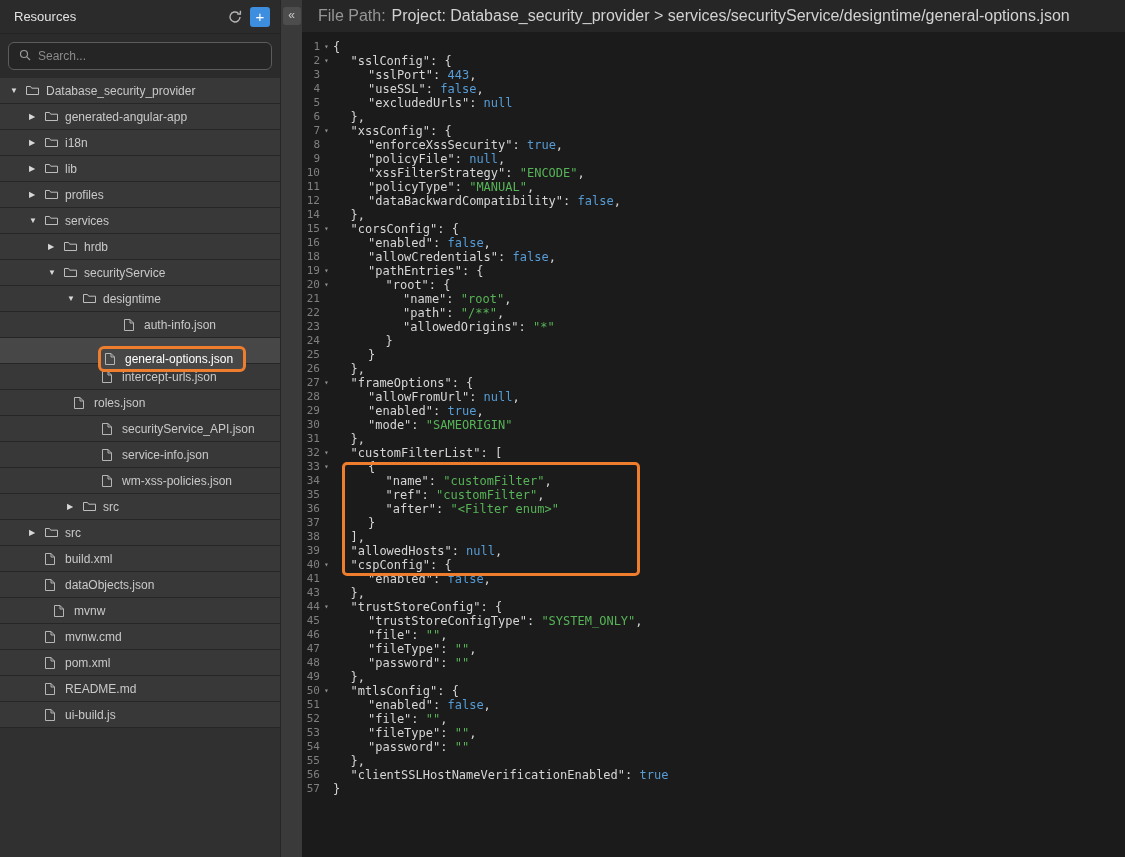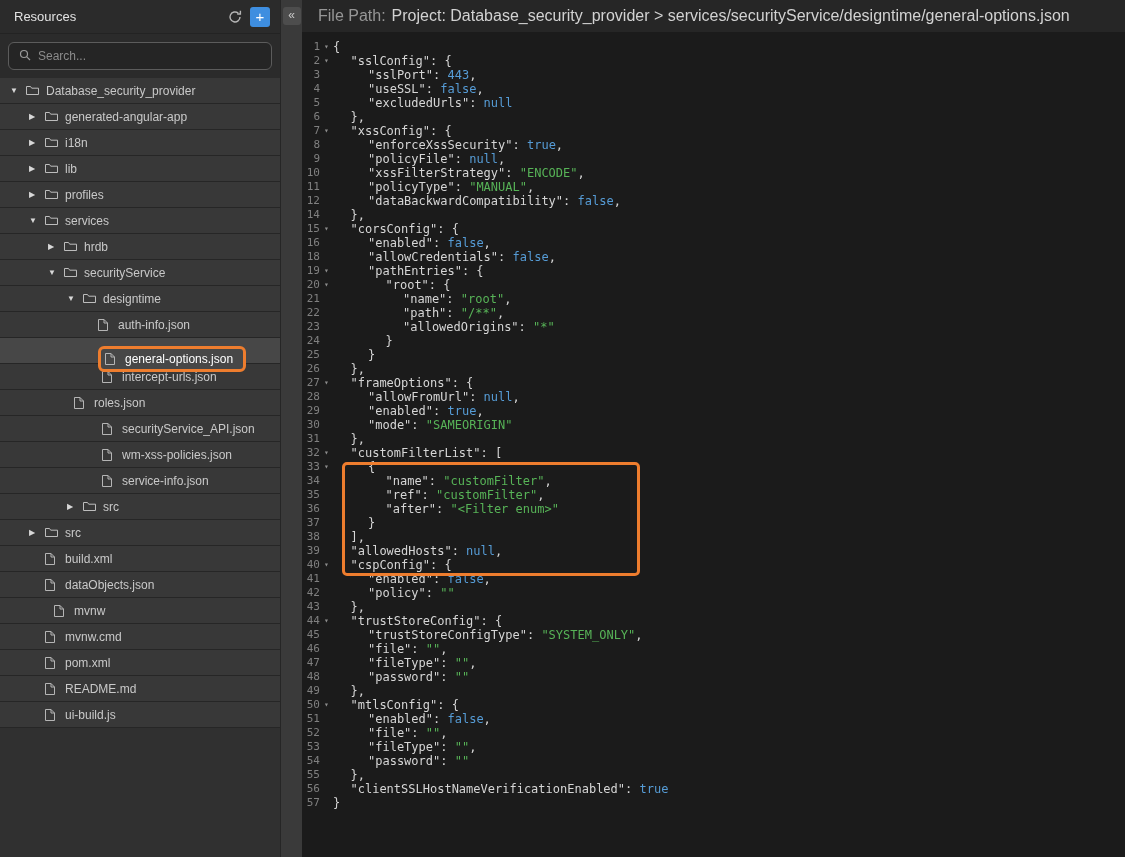--- a/index.html
+++ b/index.html
@@ -159,21 +159,21 @@
       </div>
       <div class="tree-row" style="padding-left: 67px;">
         <span class="arrow">▼</span>
         <span class="t-icon">
           <svg width="13" height="11" viewBox="0 0 13 11">
             <path d="M0.5 1.5 h4 l1.2 1.7 h6.8 v6.3 h-12 z" fill="none" stroke="#bdbdbd"></path>
           </svg>
         </span>
         <span class="t-label">designtime</span>
       </div>
-      <div class="tree-row" style="padding-left: 82px;">
+      <div class="tree-row" style="padding-left: 108px;">
         <span class="arrow"></span>
         <span class="t-icon">
           <svg width="10" height="12" viewBox="0 0 10 12">
             <path d="M0.5 0.5 h5.5 l3.5 3.5 v7.5 h-9 z" fill="none" stroke="#b5b5b5"></path>
             <path d="M6 0.5 v3.5 h3.5" fill="none" stroke="#b5b5b5"></path>
           </svg>
         </span>
         <span class="t-label">auth-info.json</span>
       </div>
       <div class="tree-row selected" style="padding-left: 86px;">
@@ -219,31 +219,31 @@
         <span class="t-label">securityService_API.json</span>
       </div>
       <div class="tree-row" style="padding-left: 86px;">
         <span class="arrow"></span>
         <span class="t-icon">
           <svg width="10" height="12" viewBox="0 0 10 12">
             <path d="M0.5 0.5 h5.5 l3.5 3.5 v7.5 h-9 z" fill="none" stroke="#b5b5b5"></path>
             <path d="M6 0.5 v3.5 h3.5" fill="none" stroke="#b5b5b5"></path>
           </svg>
         </span>
+        <span class="t-label">service-info.json</span>
+      </div>
+      <div class="tree-row" style="padding-left: 86px;">
+        <span class="arrow"></span>
+        <span class="t-icon">
+          <svg width="10" height="12" viewBox="0 0 10 12">
+            <path d="M0.5 0.5 h5.5 l3.5 3.5 v7.5 h-9 z" fill="none" stroke="#b5b5b5"></path>
+            <path d="M6 0.5 v3.5 h3.5" fill="none" stroke="#b5b5b5"></path>
+          </svg>
+        </span>
         <span class="t-label">wm-xss-policies.json</span>
-      </div>
-      <div class="tree-row" style="padding-left: 86px;">
-        <span class="arrow"></span>
-        <span class="t-icon">
-          <svg width="10" height="12" viewBox="0 0 10 12">
-            <path d="M0.5 0.5 h5.5 l3.5 3.5 v7.5 h-9 z" fill="none" stroke="#b5b5b5"></path>
-            <path d="M6 0.5 v3.5 h3.5" fill="none" stroke="#b5b5b5"></path>
-          </svg>
-        </span>
-        <span class="t-label">service-info.json</span>
       </div>
       <div class="tree-row" style="padding-left: 67px;">
         <span class="arrow">▶</span>
         <span class="t-icon">
           <svg width="13" height="11" viewBox="0 0 13 11">
             <path d="M0.5 1.5 h4 l1.2 1.7 h6.8 v6.3 h-12 z" fill="none" stroke="#bdbdbd"></path>
           </svg>
         </span>
         <span class="t-label">src</span>
       </div>
@@ -529,25 +529,20 @@
         <span class="ln">40</span>
         <span class="fold">▾</span>
         <span class="src" style="padding-left: 17.5px;"><span class="tok-p">"cspConfig": {</span></span>
       </div>
       <div class="line">
         <span class="ln">41</span>
         <span class="fold"></span>
         <span class="src" style="padding-left: 35px;"><span class="tok-p">"enabled": </span><span class="tok-b">false</span><span class="tok-p">,</span></span>
       </div>
       <div class="line">
-        <span class="ln">42</span>
-        <span class="fold"></span>
-        <span class="src" style="padding-left: 35px;"><span class="tok-p">"policy": </span><span class="tok-s">""</span></span>
-      </div>
-      <div class="line">
         <span class="ln">43</span>
         <span class="fold"></span>
         <span class="src" style="padding-left: 17.5px;"><span class="tok-p">},</span></span>
       </div>
       <div class="line">
         <span class="ln">44</span>
         <span class="fold">▾</span>
         <span class="src" style="padding-left: 17.5px;"><span class="tok-p">"trustStoreConfig": {</span></span>
       </div>
       <div class="line">

